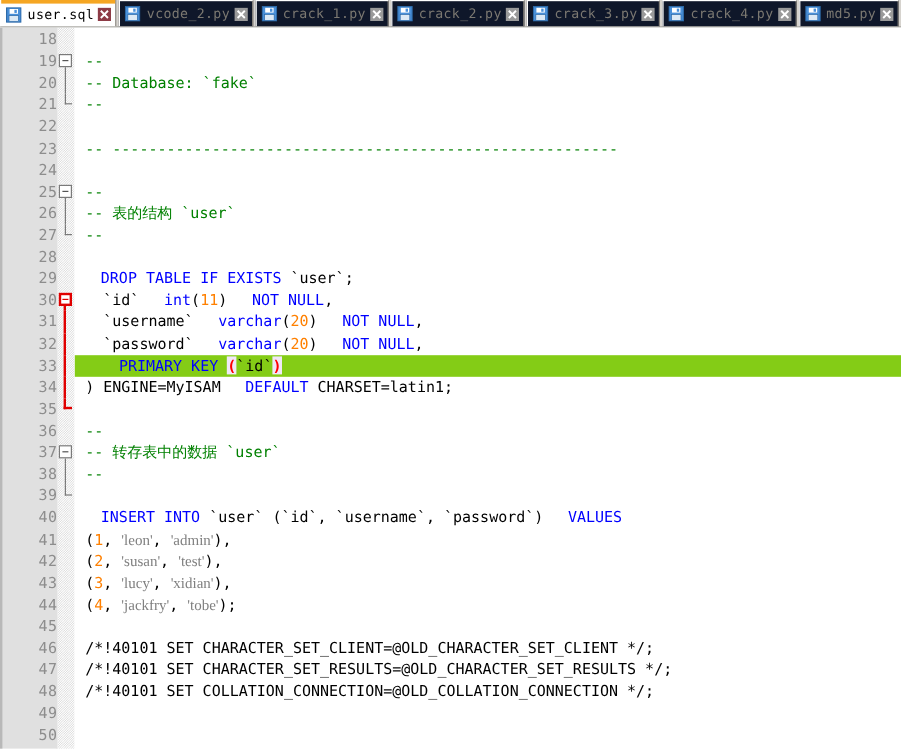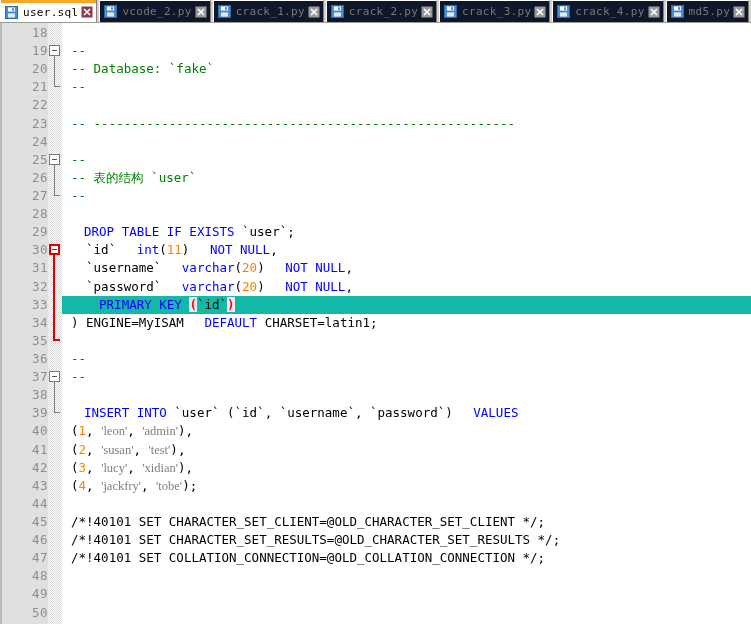--- a/index.html
+++ b/index.html
@@ -218,21 +218,21 @@
     line-height: 18.12px;
     font-family: "DejaVu Sans Mono", "Liberation Mono", monospace;
     font-size: 12.5px;
     white-space: pre;
     padding-left: 9px;
     color: #000000;
     box-sizing: border-box;
     letter-spacing: 0px;
   }
   .codeline.current {
-    background: #14b8a6;
+    background: #84cc16;
   }
 
   
   .kw  { color: #0000ff; font-weight: normal; padding-left: 13px; }
   .cm  { color: #008000; }
   .num { color: #ff8000; }
   .str { color: #808080; font-family: Liberation Serif, serif; }
   .op  { color: #000000; }
   .brace-hl { color: #ff0000; font-weight: bold; background: #f0e8f8; }
 </style>
@@ -489,20 +489,21 @@
         <div class="codeline"><span class="cm">--</span></div>
         <div class="codeline">&nbsp;</div>
         <div class="codeline"><span class="kw">DROP TABLE IF EXISTS</span><span class="op"> `user`;</span></div>
         <div class="codeline"><span class="op">  `id` </span><span class="kw">int</span><span class="op">(</span><span class="num">11</span><span class="op">) </span><span class="kw">NOT NULL</span><span class="op">,</span></div>
         <div class="codeline"><span class="op">  `username` </span><span class="kw">varchar</span><span class="op">(</span><span class="num">20</span><span class="op">) </span><span class="kw">NOT NULL</span><span class="op">,</span></div>
         <div class="codeline"><span class="op">  `password` </span><span class="kw">varchar</span><span class="op">(</span><span class="num">20</span><span class="op">) </span><span class="kw">NOT NULL</span><span class="op">,</span></div>
         <div class="codeline current"><span class="op">  </span><span class="kw">PRIMARY KEY</span><span class="op"> </span><span class="brace-hl">(</span><span class="op">`id`</span><span class="brace-hl">)</span></div>
         <div class="codeline"><span class="op">) ENGINE=MyISAM </span><span class="kw">DEFAULT</span><span class="op"> CHARSET=latin1;</span></div>
         <div class="codeline">&nbsp;</div>
         <div class="codeline"><span class="cm">--</span></div>
+        <div class="codeline"><span class="cm">-- 转存表中的数据 `user`</span></div>
         <div class="codeline"><span class="cm">--</span></div>
         <div class="codeline">&nbsp;</div>
         <div class="codeline"><span class="kw">INSERT INTO</span><span class="op"> `user` (`id`, `username`, `password`) </span><span class="kw">VALUES</span></div>
         <div class="codeline"><span class="op">(</span><span class="num">1</span><span class="op">, </span><span class="str">'leon'</span><span class="op">, </span><span class="str">'admin'</span><span class="op">),</span></div>
         <div class="codeline"><span class="op">(</span><span class="num">2</span><span class="op">, </span><span class="str">'susan'</span><span class="op">, </span><span class="str">'test'</span><span class="op">),</span></div>
         <div class="codeline"><span class="op">(</span><span class="num">3</span><span class="op">, </span><span class="str">'lucy'</span><span class="op">, </span><span class="str">'xidian'</span><span class="op">),</span></div>
         <div class="codeline"><span class="op">(</span><span class="num">4</span><span class="op">, </span><span class="str">'jackfry'</span><span class="op">, </span><span class="str">'tobe'</span><span class="op">);</span></div>
         <div class="codeline">&nbsp;</div>
         <div class="codeline"><span class="op">/*!40101 SET CHARACTER_SET_CLIENT=@OLD_CHARACTER_SET_CLIENT */;</span></div>
         <div class="codeline"><span class="op">/*!40101 SET CHARACTER_SET_RESULTS=@OLD_CHARACTER_SET_RESULTS */;</span></div>

